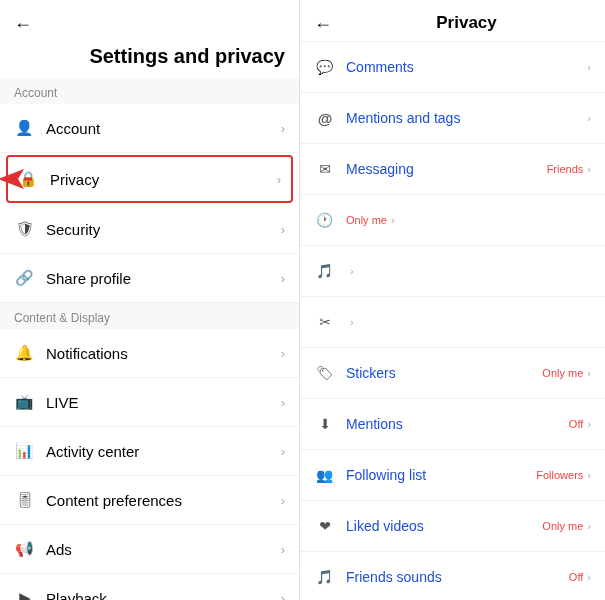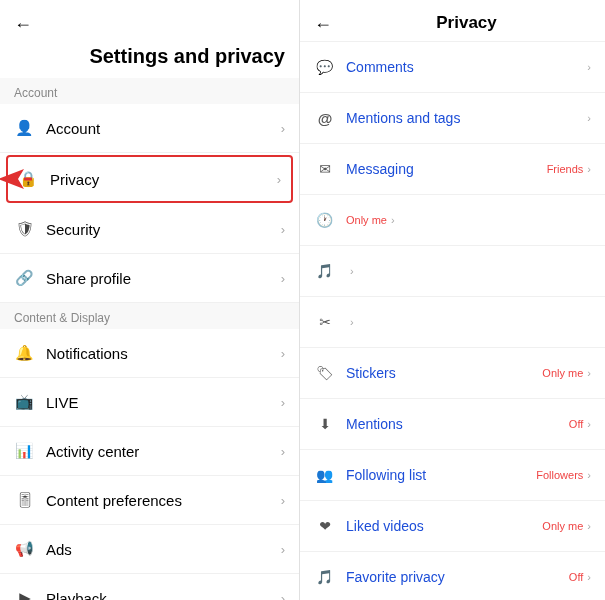--- a/index.html
+++ b/index.html
@@ -307,18 +307,18 @@
 
   <div class="privacy-item">
     <span class="p-icon">❤</span>
     <span class="p-label">Liked videos</span>
     <span class="p-value">Only me</span>
     <span class="p-chevron">›</span>
   </div>
 
   <div class="privacy-item">
     <span class="p-icon">🎵</span>
-    <span class="p-label">Favorite privacy</span>
+    <span class="p-label">Friends sounds</span>
     <span class="p-value">Off</span>
     <span class="p-chevron">›</span>
   </div>
 
 </div>
 
 </body></html>

